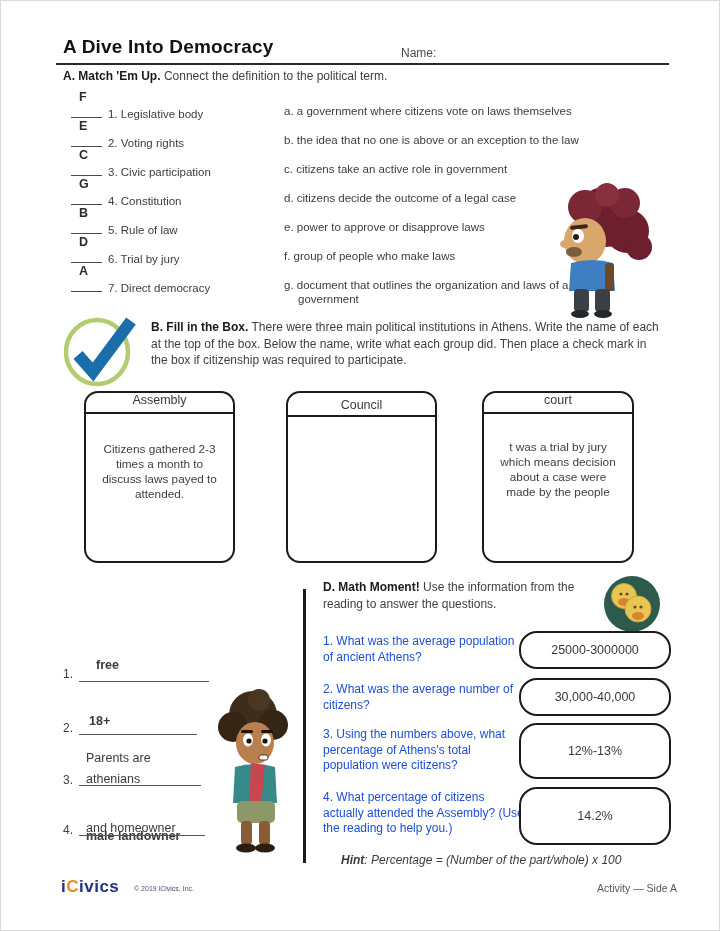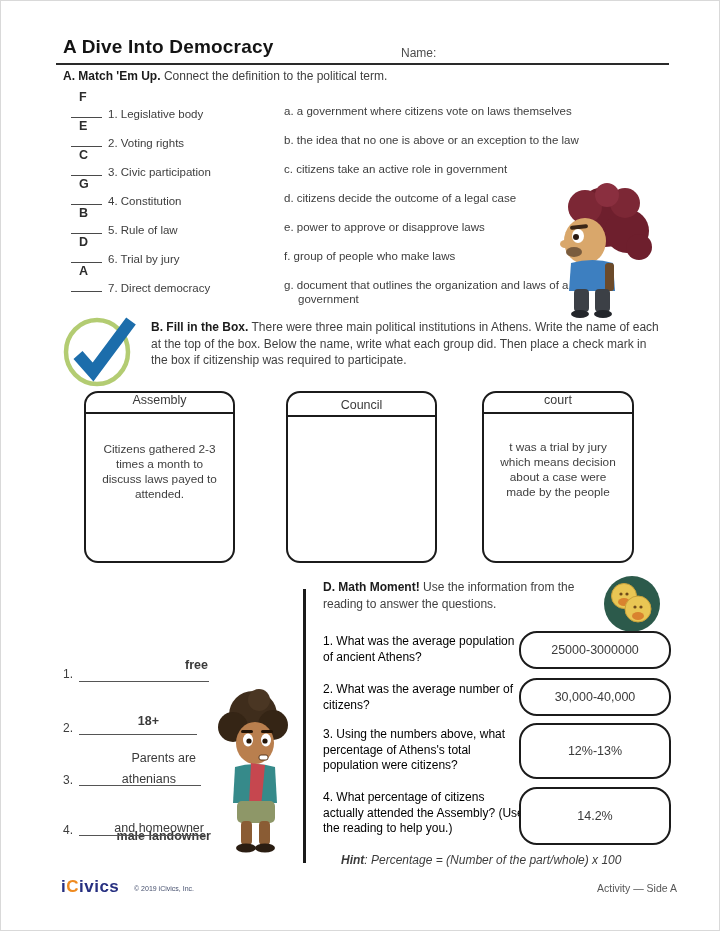--- a/index.html
+++ b/index.html
@@ -25,24 +25,24 @@
   .def-row{position:absolute; left:283px; width:345px; font-size:11.5px; line-height:14px;
            color:#3d3d3d; padding-left:14px; text-indent:-14px;}
   
   .wbox{position:absolute; top:390px; height:172px; border:2.5px solid #1b1b1b; border-radius:14px; background:#fff; box-sizing:border-box;}
   .wbox-title{text-align:center; font-size:12.5px; color:#3a3a3a; }
   .wbox-line{border-bottom:2.5px solid #1b1b1b; margin-top:5px;}
   .wbox-body{font-size:11.8px; line-height:15px; color:#3e3e3e; text-align:center; margin:0 auto;}
   
   .c-num{position:absolute; font-size:12px; color:#3d3d3d;}
   .c-line{position:absolute; border-bottom:1.5px solid #555; height:0;}
-  .c-ans{position:absolute; font-size:12.5px; font-weight:bold; color:#3a3a3a; text-align:right;}
+  .c-ans{position:absolute; font-size:12.5px; font-weight:bold; color:#3a3a3a; text-align:left;}
   .divider{position:absolute; left:302px; top:588px; width:3px; height:274px; background:#1b1b1b;}
   
-  .q-text{position:absolute; left:322px; width:202px; font-size:12px; line-height:15.5px; color:#000000;}
+  .q-text{position:absolute; left:322px; width:202px; font-size:12px; line-height:15.5px; color:#1d4ed8;}
   .a-pill{position:absolute; left:518px; width:152px; border:2.5px solid #1b1b1b; border-radius:18px;
           display:flex; align-items:center; justify-content:center; font-size:12.5px; color:#3a3a3a;
           box-sizing:border-box; background:#fff;}
   .hint{position:absolute; left:340px; top:852px; font-size:12px; font-style:italic; color:#3c3c3c;}
   .hint b{font-weight:bold;}
   
   .logo{position:absolute; left:60px; top:876px; font-size:17px; font-weight:bold; letter-spacing:.5px;}
   .logo .navy{color:#262f80;}
   .logo .orange{color:#ef8a1f;}
   .copyright{position:absolute; left:133px; top:884px; font-size:7px; color:#46506e;}

